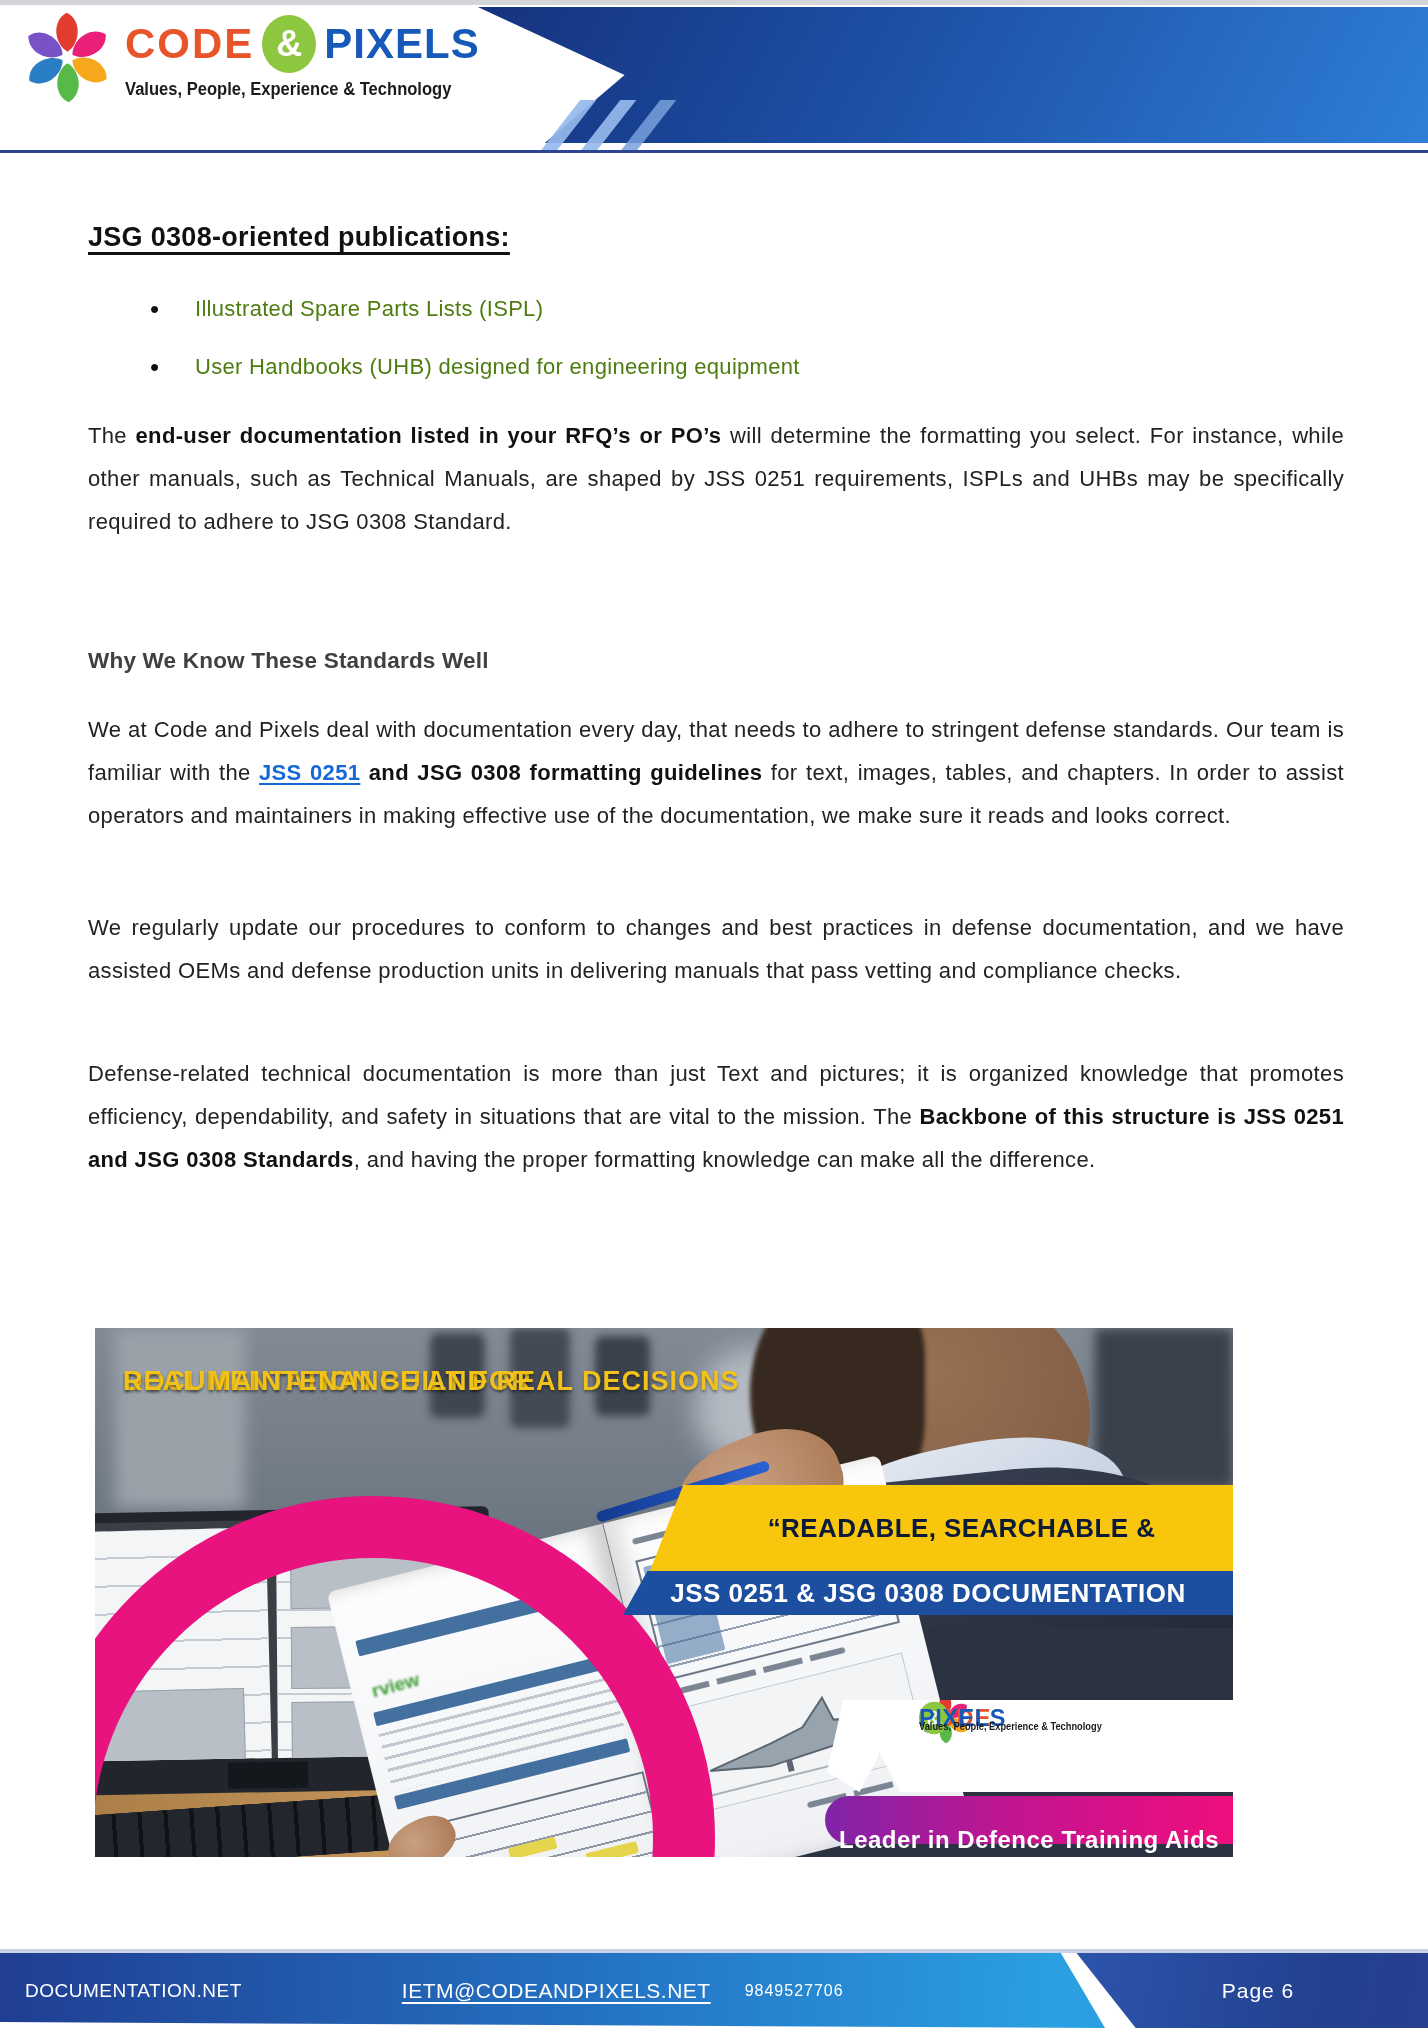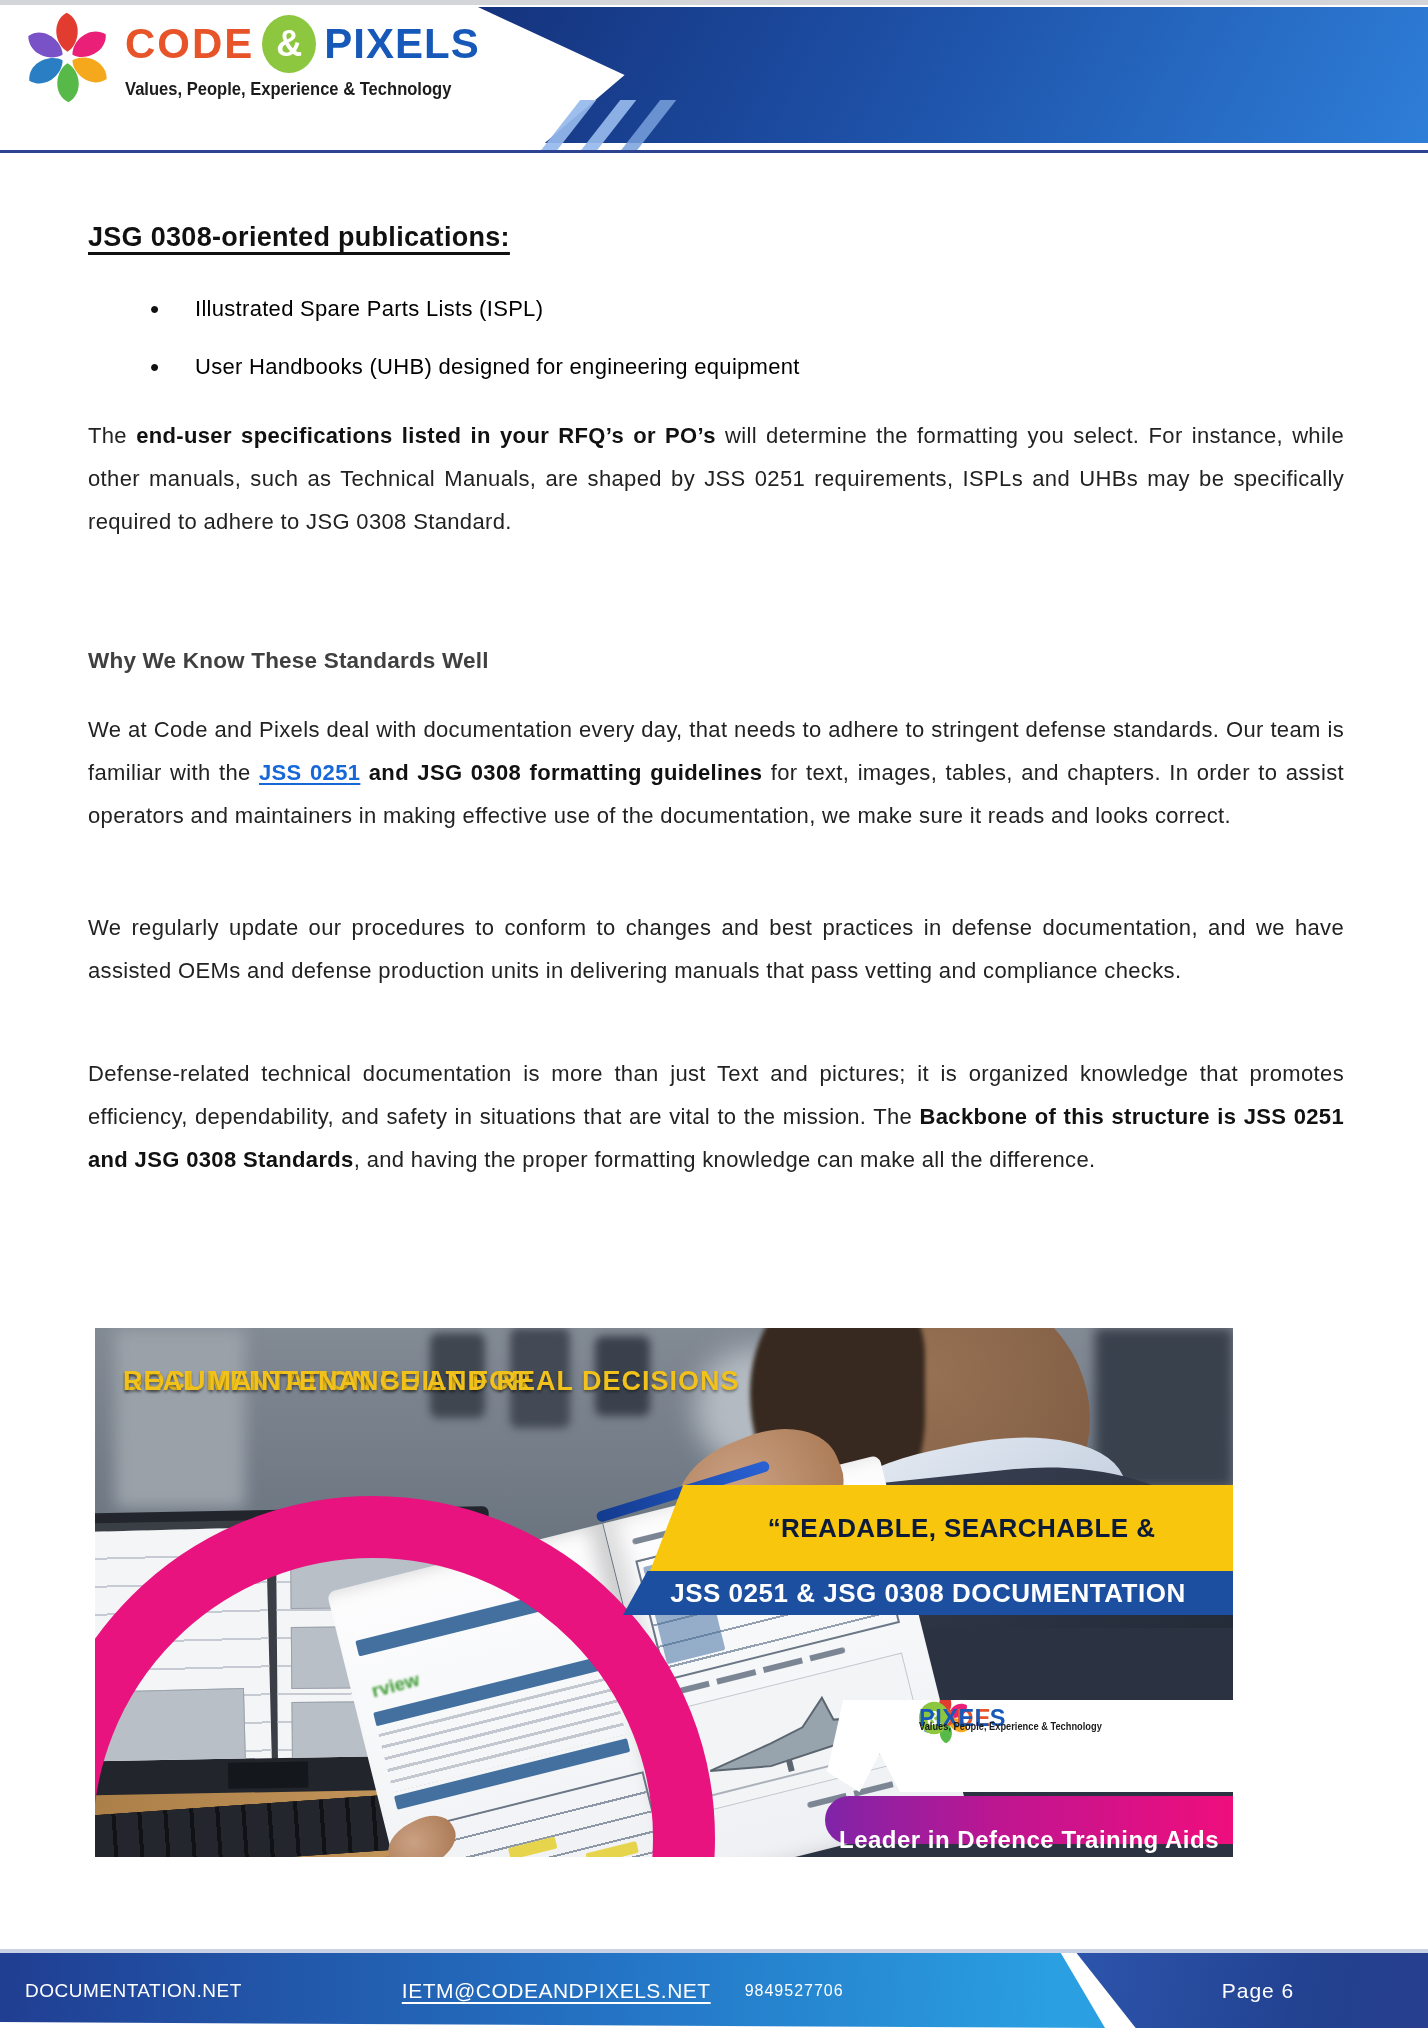--- a/index.html
+++ b/index.html
@@ -31,21 +31,21 @@
     transform:scaleX(.92);transform-origin:left center;white-space:nowrap;}
   .logo.header-logo{left:20px;top:10px;}
   .logo.small{transform:scale(.56);transform-origin:left center;}
 
   
   .doc-title{position:absolute;left:88px;top:222px;margin:0;font-size:27px;font-weight:800;
     color:#111;text-decoration:underline;text-decoration-thickness:2.5px;text-underline-offset:6px;
     letter-spacing:.3px;}
   .bullets{position:absolute;left:88px;top:296px;width:1256px;margin:0;padding:0;list-style:none;}
   .bullets li{position:relative;padding-left:107px;font-size:22px;letter-spacing:.3px;
-    margin-bottom:32px;color:#000000;}
+    margin-bottom:32px;color:#4d7c0f;}
   .bullets li::before{content:"•";position:absolute;left:62px;top:-2px;font-size:26px;color:#111;}
   .para{position:absolute;left:88px;width:1256px;margin:0;font-size:22px;line-height:43px;
     letter-spacing:.35px;text-align:justify;color:#222;}
   .para .b{font-weight:700;color:#111;}
   .inline-link{color:var(--link);font-weight:700;text-decoration:underline;text-underline-offset:3px;}
   #p1{top:414px;} 
   .doc-subhead{position:absolute;left:88px;top:648px;margin:0;font-size:22.5px;font-weight:700;color:#404040;letter-spacing:.2px;}
   #p2{top:708px;} #p3{top:906px;} #p4{top:1052px;}
 
   
@@ -173,21 +173,21 @@
   </header>
 
   <main>
     <h1 class="doc-title">JSG 0308-oriented publications:</h1>
 
     <ul class="bullets">
       <li>Illustrated Spare Parts Lists (ISPL)</li>
       <li>User Handbooks (UHB) designed for engineering equipment</li>
     </ul>
 
-    <p id="p1" class="para"><span>The </span><span class="b">end-user specifications listed in your RFQ’s or PO’s</span><span> will determine the formatting you select. For instance, while other manuals, such as Technical Manuals, are shaped by JSS 0251 requirements, ISPLs and UHBs may be specifically required to adhere to JSG 0308 Standard.</span></p>
+    <p id="p1" class="para"><span>The </span><span class="b">end-user documentation listed in your RFQ’s or PO’s</span><span> will determine the formatting you select. For instance, while other manuals, such as Technical Manuals, are shaped by JSS 0251 requirements, ISPLs and UHBs may be specifically required to adhere to JSG 0308 Standard.</span></p>
 
     <h2 class="doc-subhead">Why We Know These Standards Well</h2>
 
     <p id="p2" class="para"><span>We at Code and Pixels deal with documentation every day, that needs to adhere to stringent defense standards. Our team is familiar with the </span><a class="inline-link" href="#">JSS 0251</a><span class="b"> and JSG 0308 formatting guidelines</span><span> for text, images, tables, and chapters. In order to assist operators and maintainers in making effective use of the documentation, we make sure it reads and looks correct.</span></p>
 
     <p id="p3" class="para"><span>We regularly update our procedures to conform to changes and best practices in defense documentation, and we have assisted OEMs and defense production units in delivering manuals that pass vetting and compliance checks.</span></p>
 
     <p id="p4" class="para"><span>Defense-related technical documentation is more than just Text and pictures; it is organized knowledge that promotes efficiency, dependability, and safety in situations that are vital to the mission. The </span><span class="b">Backbone of this structure is JSS 0251 and JSG 0308 Standards</span><span>, and having the proper formatting knowledge can make all the difference.</span></p>
   </main>
 

